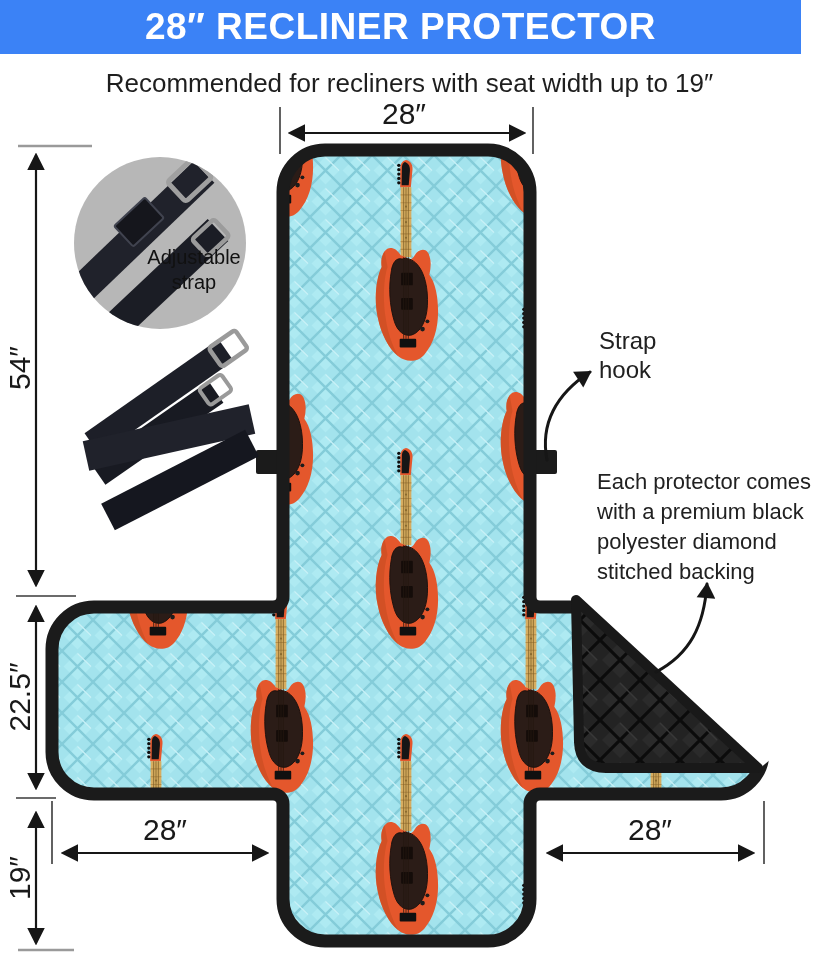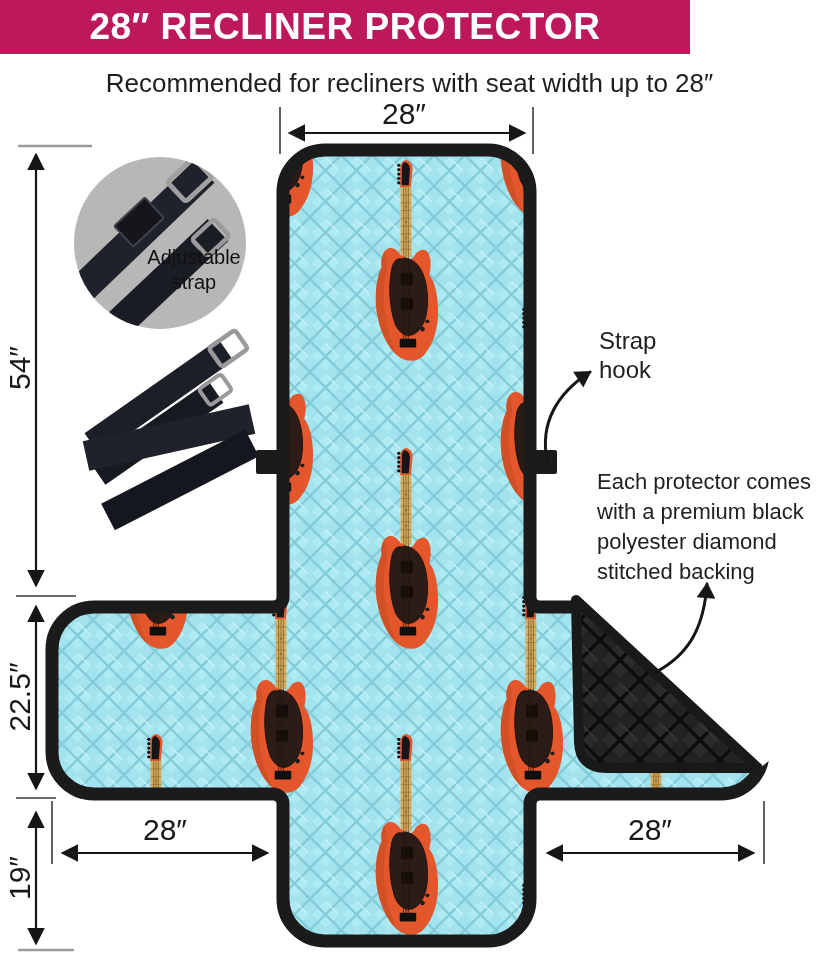--- a/index.html
+++ b/index.html
@@ -1,21 +1,21 @@
 <!DOCTYPE html>
 <html><head>
 <meta charset="utf-8">
 <style>
   html,body{margin:0;padding:0;background:#ffffff;}
   .stage{
     position:relative;width:819px;height:960px;overflow:hidden;background:#ffffff;
     font-family:"Liberation Sans","DejaVu Sans",sans-serif;
   }
   .header{
-    position:absolute;left:0;top:0;width:690px;height:54px;background:#be185d;
+    position:absolute;left:0;top:0;width:801px;height:54px;background:#3b82f6;
     display:flex;align-items:center;justify-content:center;text-align:right;
   }
   .header .title{
     color:#ffffff;font-size:37px;font-weight:bold;letter-spacing:.5px;white-space:nowrap;
   }
   .subtitle{
     position:absolute;left:0;top:68px;width:819px;text-align:center;
     color:#1e1e1e;font-size:26px;white-space:nowrap;
   }
   svg.diagram{position:absolute;left:0;top:0;}
@@ -27,21 +27,21 @@
 </style>
 </head>
 <body>
 
 <div class="stage">
 
   <div class="header">
     <span class="title">28″ RECLINER PROTECTOR</span>
   </div>
 
-  <div class="subtitle">Recommended for recliners with seat width up to 28″</div>
+  <div class="subtitle">Recommended for recliners with seat width up to 19″</div>
 
   <svg class="diagram" width="819" height="960" viewBox="0 0 819 960">
     <defs>
 
       <pattern id="qb" width="31" height="31" patternUnits="userSpaceOnUse">
         <rect width="31" height="31" fill="#a3e3ed"></rect>
         <path d="M15.5 1.5 L29.5 15.5 L15.5 29.5 L1.5 15.5 Z" fill="#aeeaf2"></path>
         <path d="M0 0 L31 31 M31 0 L0 31" stroke="#84ccd9" stroke-width="2.4"></path>
         <path d="M15.5 2.5 L29 15.5" stroke="#c9f1f7" stroke-width="1.1"></path>
       </pattern>

